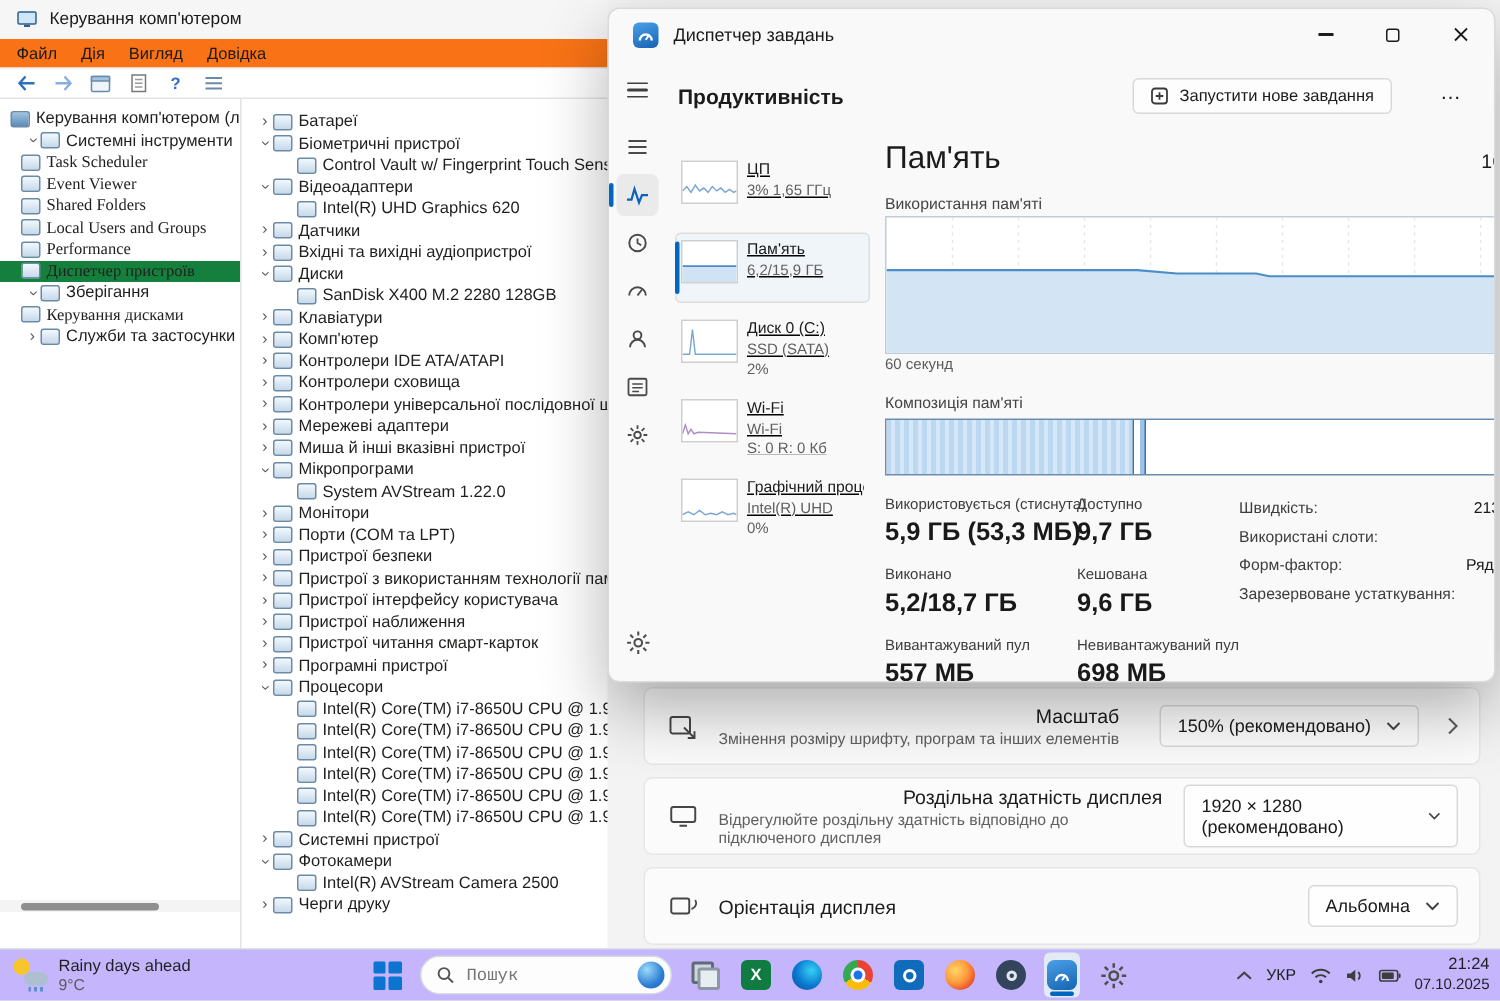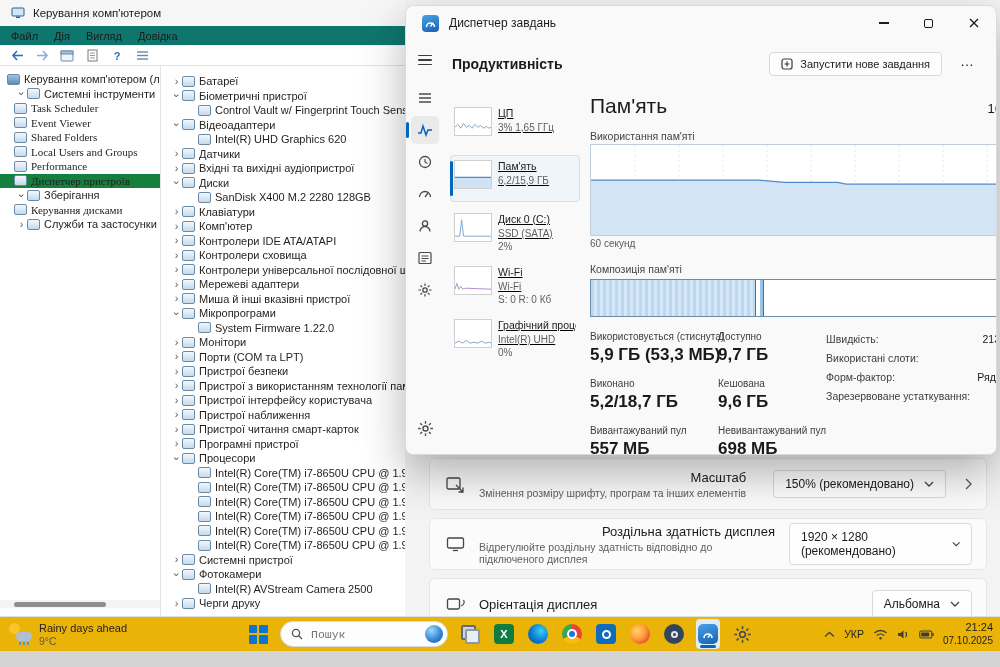--- a/index.html
+++ b/index.html
@@ -3,21 +3,21 @@
 <meta charset="utf-8">
 <style>
   *{box-sizing:border-box;margin:0;padding:0;}
   html,body{width:1000px;height:667px;}
   body{position:relative;overflow:hidden;background:#d4d4d4;font-family:"Liberation Sans","DejaVu Sans",sans-serif;-webkit-font-smoothing:antialiased;}
 
   
   .cm-window{position:absolute;left:0;top:0;width:630px;height:632px;background:#fff;z-index:1;border-right:1px solid #b9b9b9;box-shadow:4px 0 12px rgba(0,0,0,.12);}
   .cm-titlebar{height:26px;display:flex;align-items:center;gap:7px;padding:0 10px;background:#f6f6f6;}
   .cm-title{font-size:11.5px;color:#1a1a1a;}
-  .cm-menubar{height:19px;display:flex;align-items:center;background:#0f766e;padding-left:3px;}
+  .cm-menubar{height:19px;display:flex;align-items:center;background:#f97316;padding-left:3px;}
   .cm-menu-item{font-size:11px;color:#1a1a1a;padding:2px 8px;cursor:default;}
   .cm-toolbar{height:21px;display:flex;align-items:center;gap:9px;padding:0 9px;border-top:1px solid #f0f0f0;border-bottom:1px solid #e4e4e4;}
   .tbico{width:16px;height:15px;display:flex;align-items:center;justify-content:center;}
   .cm-body{position:absolute;top:66px;left:0;right:0;bottom:0;display:flex;background:#fff;}
   .cm-left{width:161px;border-right:1px solid #e3e3e3;position:relative;padding-top:6px;overflow:hidden;}
   .cm-devices{flex:1;padding-top:8px;overflow:hidden;}
   .tree-row,.dev-row{display:flex;align-items:center;height:14.5px;font-size:11px;color:#201f1e;white-space:nowrap;cursor:default;}
   .tree-row.t0{padding-left:7px;}
   .tree-row.t1{padding-left:16px;}
   .tree-row.t2{padding-left:14px;font-family:Liberation Serif, serif;}
@@ -52,21 +52,21 @@
   .glyph-min{width:10px;height:1.3px;background:#1b1b1b;}
   .glyph-max{width:9px;height:9px;border:1.1px solid #1b1b1b;border-radius:2px;}
   .tm-rail{position:absolute;left:0;top:34px;bottom:0;width:38px;display:flex;flex-direction:column;align-items:center;padding-top:8px;}
   .rail-burger{width:26px;height:24px;display:flex;flex-direction:column;justify-content:center;gap:3px;align-items:center;margin-bottom:8px;}
   .rail-burger i{display:block;width:14px;height:1.5px;background:#3f3f3f;border-radius:1px;}
   .rail-item{width:28px;height:28px;margin-top:4px;display:flex;align-items:center;justify-content:center;position:relative;border-radius:5px;}
   .rail-item.selected{background:#eaeaea;}
   .rail-item.selected::before{content:"";position:absolute;left:-5px;top:6px;width:3px;height:16px;border-radius:2px;background:#0067c0;}
   .rail-gear{margin-top:auto;margin-bottom:12px;}
   .tm-content{position:absolute;left:38px;top:34px;right:0;bottom:0;display:flex;flex-direction:column;}
-  .tm-header{display:flex;align-items:center;gap:10px;padding:12px 14px 12px 8px;}
+  .tm-header{display:flex;align-items:center;gap:24px;padding:12px 14px 12px 8px;}
   .tm-page-title{font-size:14px;font-weight:700;color:#1b1b1b;}
   .tm-newtask{margin-left:auto;display:flex;align-items:center;gap:7px;font-size:11px;color:#1b1b1b;border:1px solid #d9d9d9;background:#fdfdfd;border-radius:4px;padding:5px 11px;cursor:default;}
   .tm-more{font-size:14px;color:#1b1b1b;padding:0 8px 7px;cursor:default;}
   .tm-main{display:flex;flex:1;padding-left:6px;}
   .perf-list{width:130px;flex:none;padding-top:14px;}
   .perf-item{position:relative;display:flex;gap:6px;height:47px;margin-bottom:6px;padding:4px 3px;border-radius:4px;border:1px solid transparent;cursor:default;text-decoration:underline;}
   .perf-item.selected{background:#f0f5fa;border-color:#dddddd;}
   .perf-item.selected::before{content:"";position:absolute;left:-1px;top:5px;bottom:5px;width:3px;border-radius:2px;background:#0067c0;}
   .perf-thumb{width:38px;height:29px;flex:none;border:1px solid #cfcfcf;background:#fff;}
   .perf-thumb svg{width:100%;height:100%;display:block;}
@@ -91,21 +91,21 @@
   .stats-row{display:flex;margin-top:14px;}
   .stats-grid{display:grid;grid-template-columns:128px auto;row-gap:13px;}
   .stat-label{font-size:10px;color:#3d3d3d;white-space:nowrap;}
   .stat-value{font-size:17px;font-weight:600;color:#191919;margin-top:3px;white-space:nowrap;}
   .mem-details{margin-left:auto;width:206px;font-size:10.5px;display:flex;flex-direction:column;gap:7px;margin-top:2px;}
   .detail-row{display:flex;}
   .detail-label{color:#3d3d3d;}
   .detail-value{margin-left:auto;color:#191919;}
 
   
-  .taskbar{position:absolute;left:0;bottom:16px;width:100%;height:35px;background:#eab308;border-top:1px solid #dae0e6;z-index:5;}
+  .taskbar{position:absolute;left:0;bottom:0;width:100%;height:35px;background:#c4b5fd;border-top:1px solid #dae0e6;z-index:5;}
   .tb-weather{position:absolute;left:8px;top:0;height:100%;display:flex;align-items:center;gap:7px;}
   .weather-ico{position:relative;width:24px;height:22px;}
   .weather-ico .sun{position:absolute;left:1px;top:0;width:11px;height:11px;border-radius:50%;background:#f8c52a;}
   .weather-ico .cloud{position:absolute;right:0;bottom:4px;width:16px;height:9px;border-radius:6px;background:#aebfd2;}
   .weather-ico .rain{position:absolute;right:3px;bottom:0;width:10px;height:3px;background:repeating-linear-gradient(90deg,#5f90c9 0 2px,transparent 2px 4px);}
   .tb-weather .l1{font-size:11px;color:#1f1f1f;}
   .tb-weather .l2{font-size:10.5px;color:#5a5a5a;margin-top:1px;}
   .tb-center{position:absolute;left:246px;top:0;height:100%;display:flex;align-items:center;gap:10px;}
   .win-logo{width:19px;height:19px;display:grid;grid-template-columns:1fr 1fr;grid-template-rows:1fr 1fr;gap:2px;}
   .win-logo i{background:#0c75d1;border-radius:1px;}
@@ -328,21 +328,21 @@
           <span>Миша й інші вказівні пристрої</span>
         </div>
         <div class="dev-row">
           <span class="tree-arrow expanded"></span>
           <span class="dev-ico"></span>
           <span>Мікропрограми</span>
         </div>
         <div class="dev-row" style="padding-left: 26px;">
           <span class="tree-arrow none"></span>
           <span class="dev-ico"></span>
-          <span>System Firmware 1.22.0</span>
+          <span>System AVStream 1.22.0</span>
         </div>
         <div class="dev-row">
           <span class="tree-arrow collapsed"></span>
           <span class="dev-ico"></span>
           <span>Монітори</span>
         </div>
         <div class="dev-row">
           <span class="tree-arrow collapsed"></span>
           <span class="dev-ico"></span>
           <span>Порти (COM та LPT)</span>

